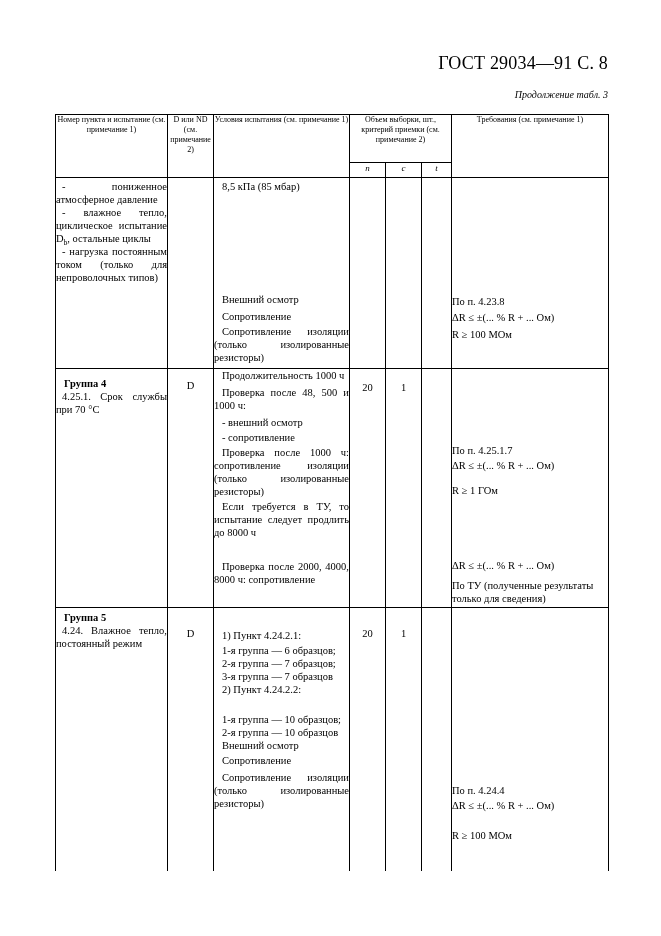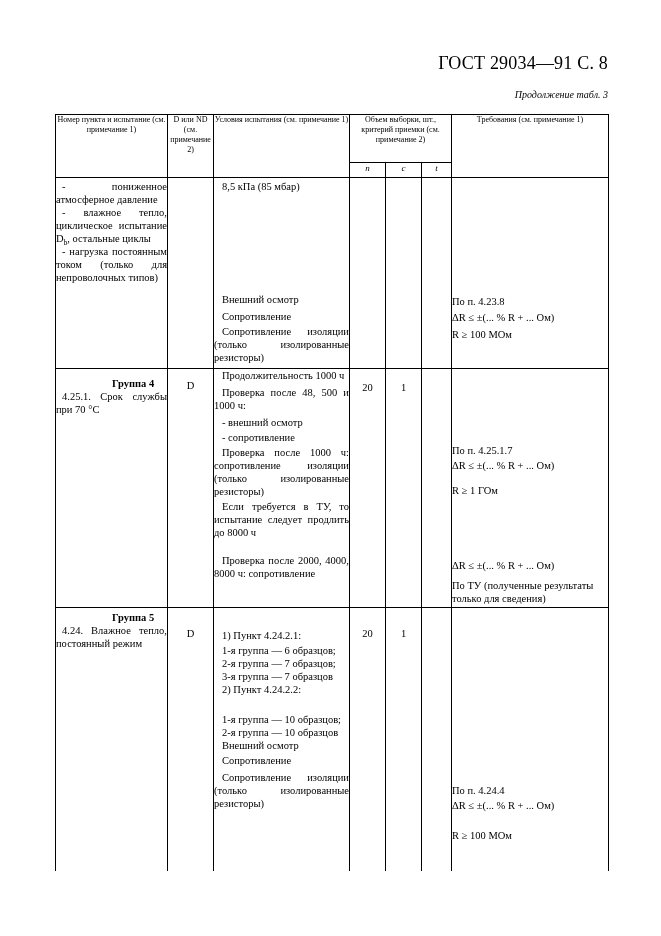--- a/index.html
+++ b/index.html
@@ -56,21 +56,21 @@
     vertical-align: middle;
   }
   tbody td {
     font-size: 10.5px;
     line-height: 13px;
     padding: 2px 4px 0 4px;
   }
   tbody td p { margin: 0; }
   .just { text-align: justify; text-indent: 6px; }
   .ind  { text-indent: 8px; }
-  .bold { font-weight: bold; margin-left: 48px; }
+  .bold { font-weight: bold; }
   .ctr  { text-align: center; text-indent: 0; }
   td.num { text-align: center; }
   tr.lastrow td { border-bottom: none; }
   sub.small { font-size: 7.5px; line-height: 0; }
 </style>
 </head>
 <body>
 
 <div class="page">
 
@@ -134,21 +134,21 @@
         <td class="num">
           <p style="margin-top:10px">D</p>
         </td>
         <td>
           <p class="just ind" style="">Продолжительность 1000 ч</p>
           <p class="just ind" style="margin-top:4px">Проверка после 48, 500 и 1000 ч:</p>
           <p class="just ind" style="margin-top:4px">- внешний осмотр</p>
           <p class="just ind" style="margin-top:2px">- сопротивление</p>
           <p class="just ind" style="margin-top:2px">Проверка после 1000 ч: сопротивление изоляции (только изолированные резисторы)</p>
           <p class="just ind" style="margin-top:2px">Если требуется в ТУ, то испытание следует продлить до 8000 ч</p>
-          <p class="just ind" style="margin-top:15px">Проверка после 2000, 4000, 8000 ч: сопротивление</p>
+          <p class="just ind" style="margin-top:21px">Проверка после 2000, 4000, 8000 ч: сопротивление</p>
         </td>
         <td class="num">
           <p style="margin-top:12px">20</p>
         </td>
         <td class="num">
           <p style="margin-top:12px">1</p>
         </td>
         <td class="num"></td>
         <td>
           <p style="margin-top:75px">По п. 4.25.1.7</p>

